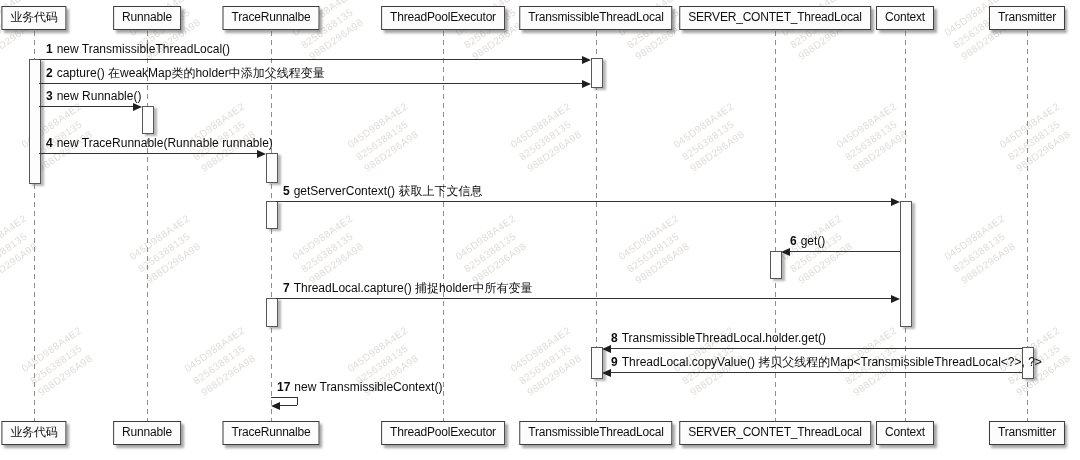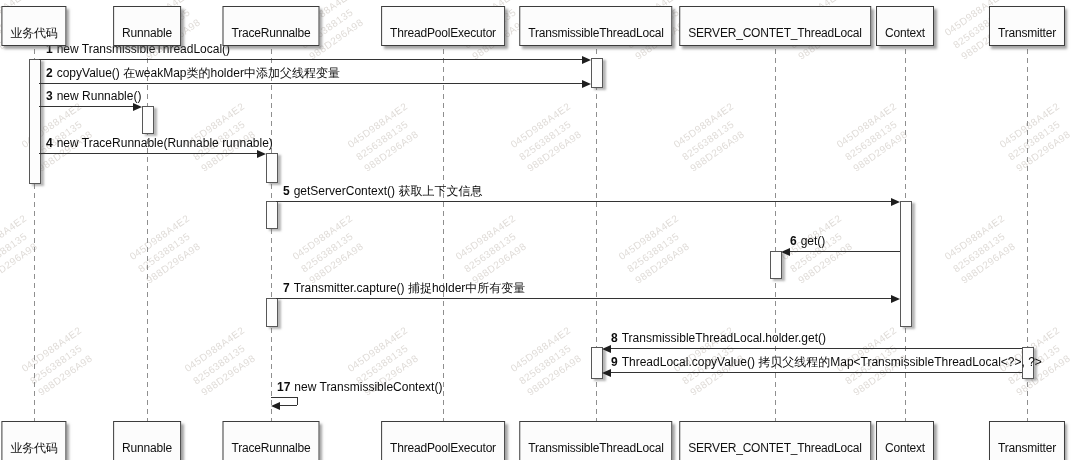--- a/index.html
+++ b/index.html
@@ -9,21 +9,21 @@
   }
   .layer{position:absolute;left:0;top:0;width:100%;height:100%;}
   .lifeline{
     position:absolute;width:1px;
     background:repeating-linear-gradient(to bottom,#8f8f8f 0 5px,transparent 5px 9px);
   }
   .pbox{
     position:absolute;transform:translateX(-50%);
     background:#fcfcfc;border:1.4px solid #3c3c3c;
     box-shadow:2.5px 2.5px 2.5px rgba(90,90,90,.55);
-    padding:20px 8px 5px 8px;font-size:12px;letter-spacing:-0.2px;
+    padding:4px 8px 5px 8px;font-size:12px;letter-spacing:-0.2px;
     white-space:nowrap;color:#101010;line-height:1.1;
   }
   .activation{
     position:absolute;width:10px;background:#fdfdfd;border:1.1px solid #575757;
     box-shadow:2.5px 2px 2px rgba(110,110,110,.5);
   }
   .msg-line{position:absolute;height:0;border-top:1.2px solid #333;}
   .msg-vline{position:absolute;width:0;border-left:1.2px solid #333;}
   .arrow-r{position:absolute;width:0;height:0;
     border-top:4px solid transparent;border-bottom:4px solid transparent;
@@ -152,21 +152,21 @@
     </div>
   <div class="layer" id="messages-layer">
       <div>
         <div class="msg-line" style="left: 39px; top: 59px; width: 545px;"></div>
         <div class="arrow-r" style="left: 582px; top: 55.5px;"></div>
         <div class="msg-label" style="left: 46px; top: 42px;"><span class="num">1</span><span>new TransmissibleThreadLocal()</span></div>
       </div>
       <div>
         <div class="msg-line" style="left: 39px; top: 83px; width: 545px;"></div>
         <div class="arrow-r" style="left: 582px; top: 79.5px;"></div>
-        <div class="msg-label" style="left: 46px; top: 66px;"><span class="num">2</span><span>copyValue() 在weakMap类的holder中添加父线程变量</span></div>
+        <div class="msg-label" style="left: 46px; top: 66px;"><span class="num">2</span><span>capture() 在weakMap类的holder中添加父线程变量</span></div>
       </div>
       <div>
         <div class="msg-line" style="left: 39px; top: 106px; width: 96px;"></div>
         <div class="arrow-r" style="left: 133px; top: 102.5px;"></div>
         <div class="msg-label" style="left: 46px; top: 89px; text-align: right;"><span class="num">3</span><span>new Runnable()</span></div>
       </div>
       <div>
         <div class="msg-line" style="left: 39px; top: 153px; width: 220px;"></div>
         <div class="arrow-r" style="left: 257px; top: 149.5px;"></div>
         <div class="msg-label" style="left: 46px; top: 136px;"><span class="num">4</span><span>new TraceRunnable(Runnable runnable)</span></div>
@@ -177,21 +177,21 @@
         <div class="msg-label" style="left: 283px; top: 184px;"><span class="num">5</span><span>getServerContext() 获取上下文信息</span></div>
       </div>
       <div>
         <div class="msg-line" style="left: 789px; top: 251px; width: 111px;"></div>
         <div class="arrow-l" style="left: 781px; top: 247.5px;"></div>
         <div class="msg-label" style="left: 790px; top: 234px;"><span class="num">6</span><span>get()</span></div>
       </div>
       <div>
         <div class="msg-line" style="left: 276px; top: 298px; width: 617px;"></div>
         <div class="arrow-r" style="left: 891px; top: 294.5px;"></div>
-        <div class="msg-label" style="left: 283px; top: 281px;"><span class="num">7</span><span>Transmitter.capture() 捕捉holder中所有变量</span></div>
+        <div class="msg-label" style="left: 283px; top: 281px;"><span class="num">7</span><span>ThreadLocal.capture() 捕捉holder中所有变量</span></div>
       </div>
       <div>
         <div class="msg-line" style="left: 610px; top: 348px; width: 412px;"></div>
         <div class="arrow-l" style="left: 602px; top: 344.5px;"></div>
         <div class="msg-label" style="left: 611px; top: 331px;"><span class="num">8</span><span>TransmissibleThreadLocal.holder.get()</span></div>
       </div>
       <div>
         <div class="msg-line" style="left: 610px; top: 372px; width: 412px;"></div>
         <div class="arrow-l" style="left: 602px; top: 368.5px;"></div>
         <div class="msg-label" style="left: 611px; top: 355px;"><span class="num">9</span><span>ThreadLocal.copyValue() 拷贝父线程的Map&lt;TransmissibleThreadLocal&lt;?&gt;, ?&gt;</span></div>

